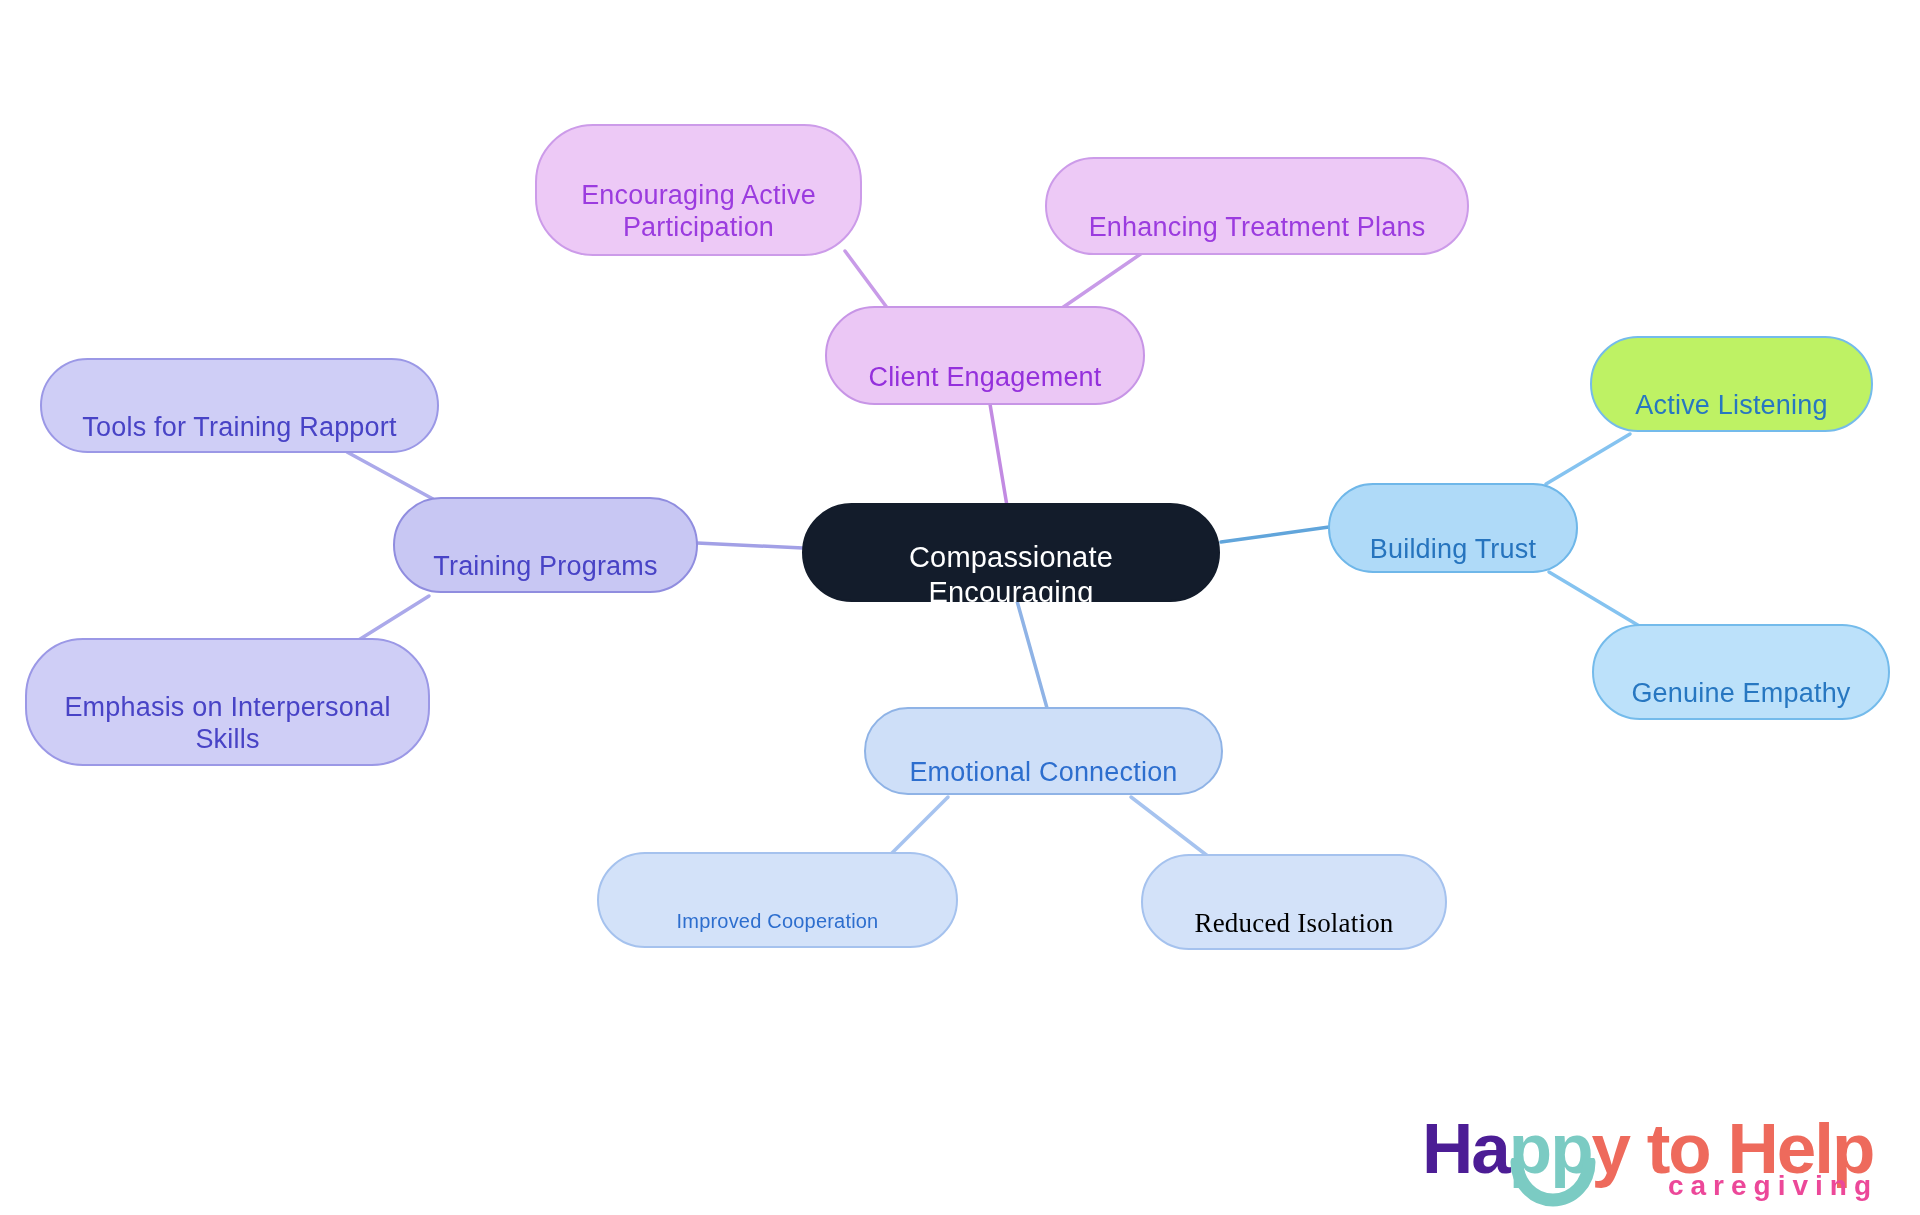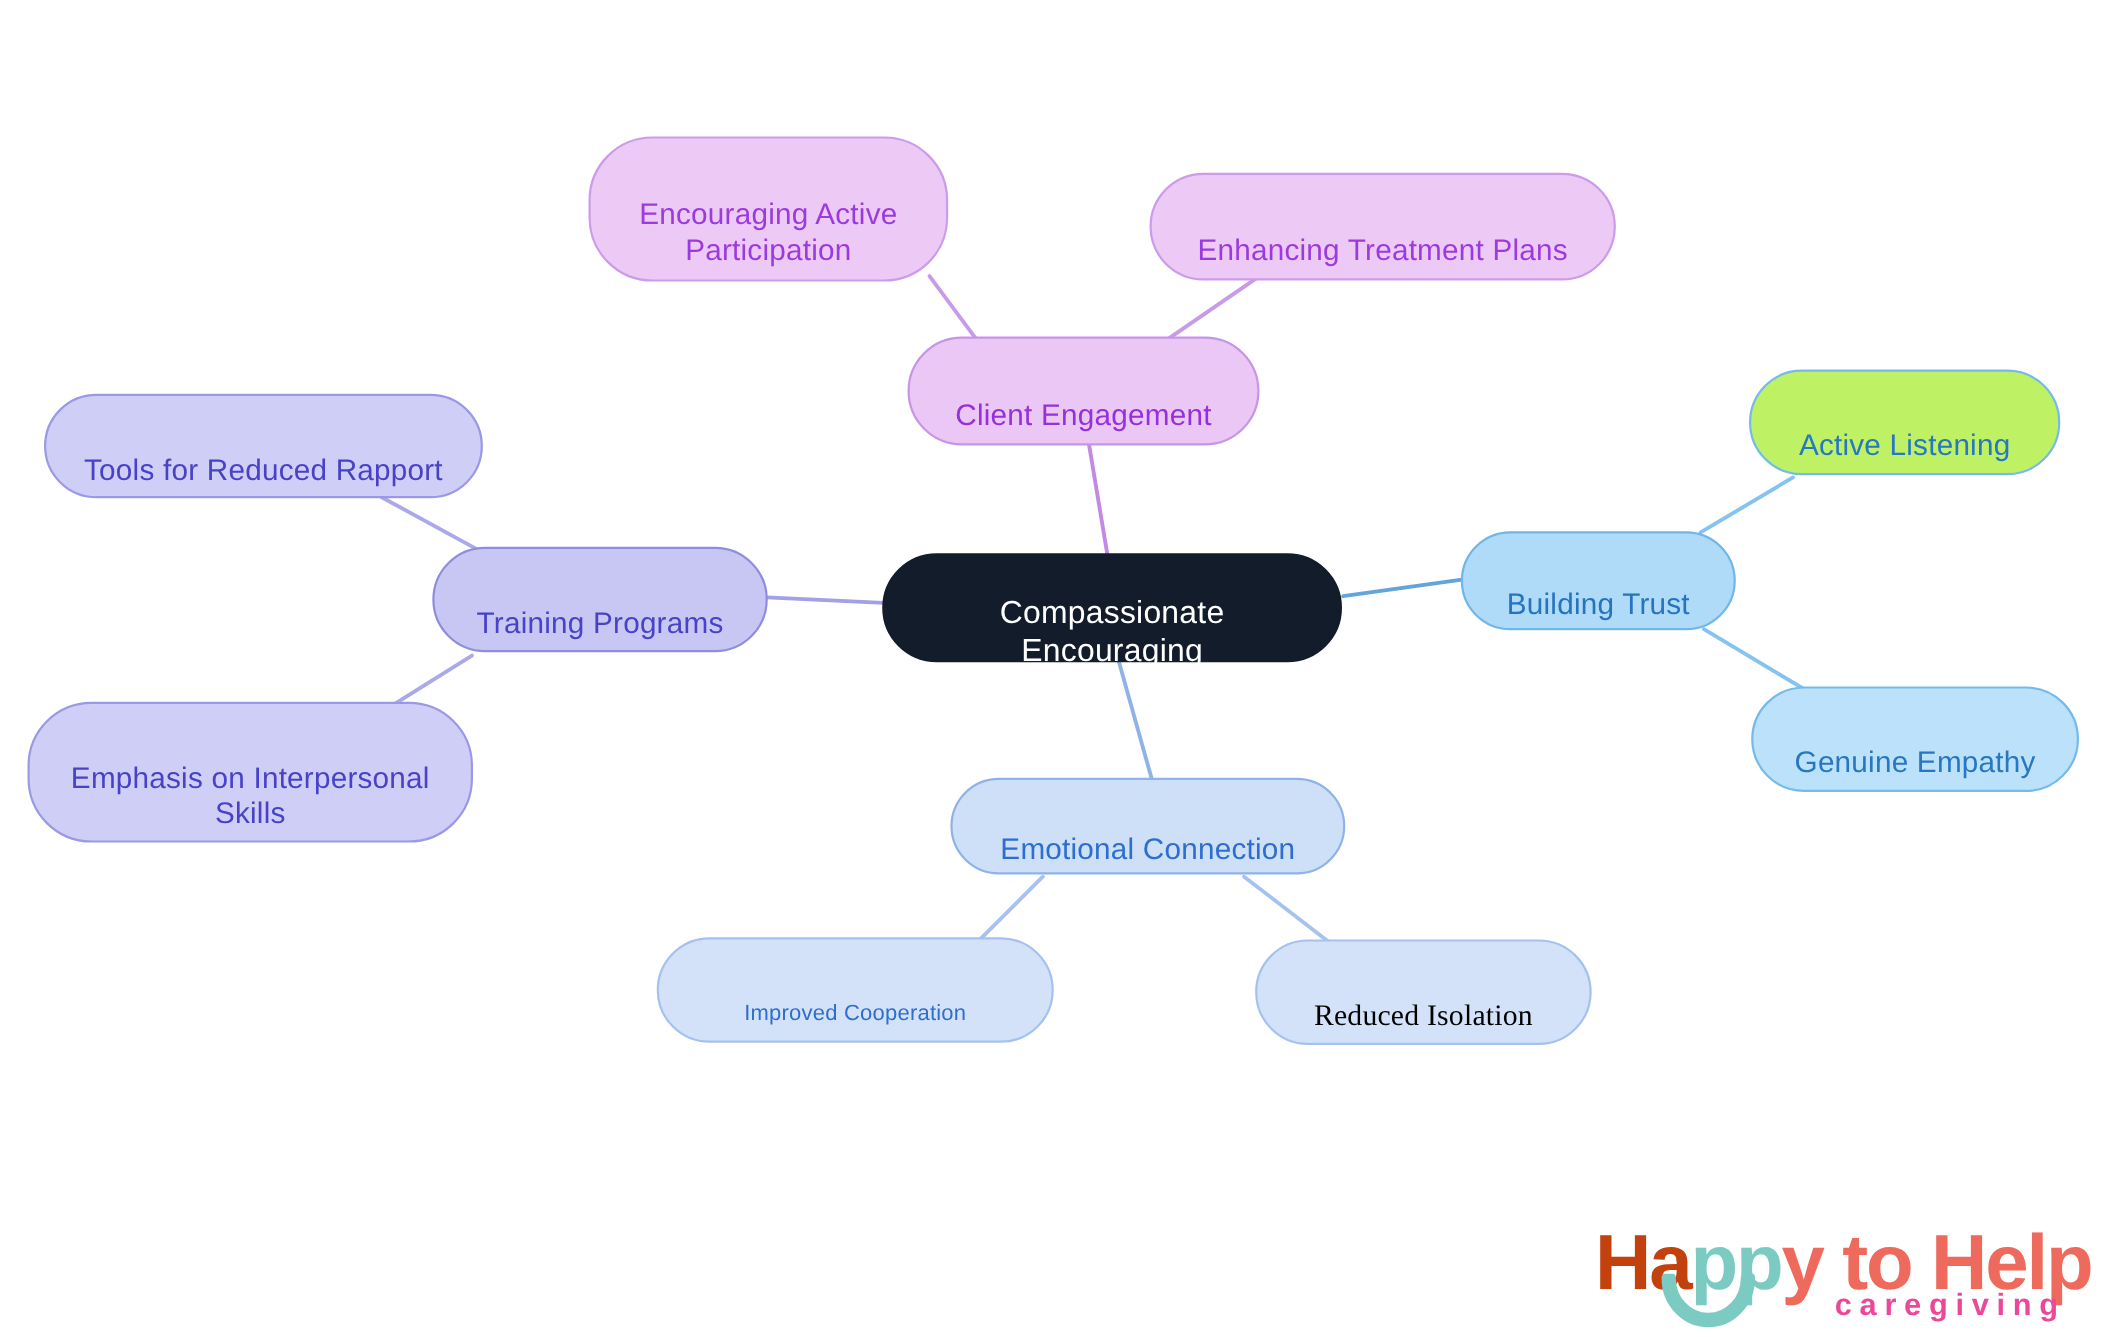--- a/index.html
+++ b/index.html
@@ -94,29 +94,29 @@
       <div class="node" style="left: 597px; top: 852px; width: 361px; height: 96px; background: rgb(211, 226, 249); border-color: rgb(165, 194, 238); color: rgb(45, 110, 206); font-size: 20px; border-radius: 48px;">
         <span>Improved Cooperation</span>
       </div>
       <div class="node" style="left: 1141px; top: 854px; width: 306px; height: 96px; background: rgb(211, 226, 249); border-color: rgb(165, 194, 238); color: #000000; font-size: 27px; border-radius: 48px; font-family: Liberation Serif, serif;">
         <span>Reduced Isolation</span>
       </div>
       <div class="node" style="left: 393px; top: 497px; width: 305px; height: 96px; background: rgb(200, 199, 243); border-color: rgb(144, 141, 223); color: rgb(72, 67, 198); font-size: 27px; border-radius: 48px;">
         <span>Training Programs</span>
       </div>
       <div class="node" style="left: 40px; top: 358px; width: 399px; height: 95px; background: rgb(207, 206, 246); border-color: rgb(155, 152, 230); color: rgb(72, 67, 198); font-size: 27px; border-radius: 47.5px;">
-        <span>Tools for Reduced Rapport</span>
+        <span>Tools for Training Rapport</span>
       </div>
       <div class="node" style="left: 25px; top: 638px; width: 405px; height: 128px; background: rgb(207, 206, 246); border-color: rgb(155, 152, 230); color: rgb(72, 67, 198); font-size: 27px; border-radius: 58px;">
         <span>Emphasis on Interpersonal Skills</span>
       </div>
     </div>
 
   <div class="logo">
-    <div class="wordmark" id="logo-wordmark"><span style="color: #c2410c; margin-left: 28px;">Ha</span><span style="color: rgb(123, 203, 195);">pp</span><span style="color: rgb(238, 106, 92);">y to Help</span></div>
+    <div class="wordmark" id="logo-wordmark"><span style="color: #4c1d95;">Ha</span><span style="color: rgb(123, 203, 195);">pp</span><span style="color: rgb(238, 106, 92);">y to Help</span></div>
     <div class="logo-smile">
       <svg width="90" height="50" viewBox="0 0 90 50">
         <path id="smile-path" d="M 9,4 A 36,38 0 0 0 81,4" fill="none" stroke="#7BCBC3" stroke-width="13" stroke-linecap="round"></path>
       </svg>
     </div>
     <div class="logo-subtitle" style="color: #ec4899; margin-left: 33px;">caregiving</div>
   </div>
 
 </div>
 

